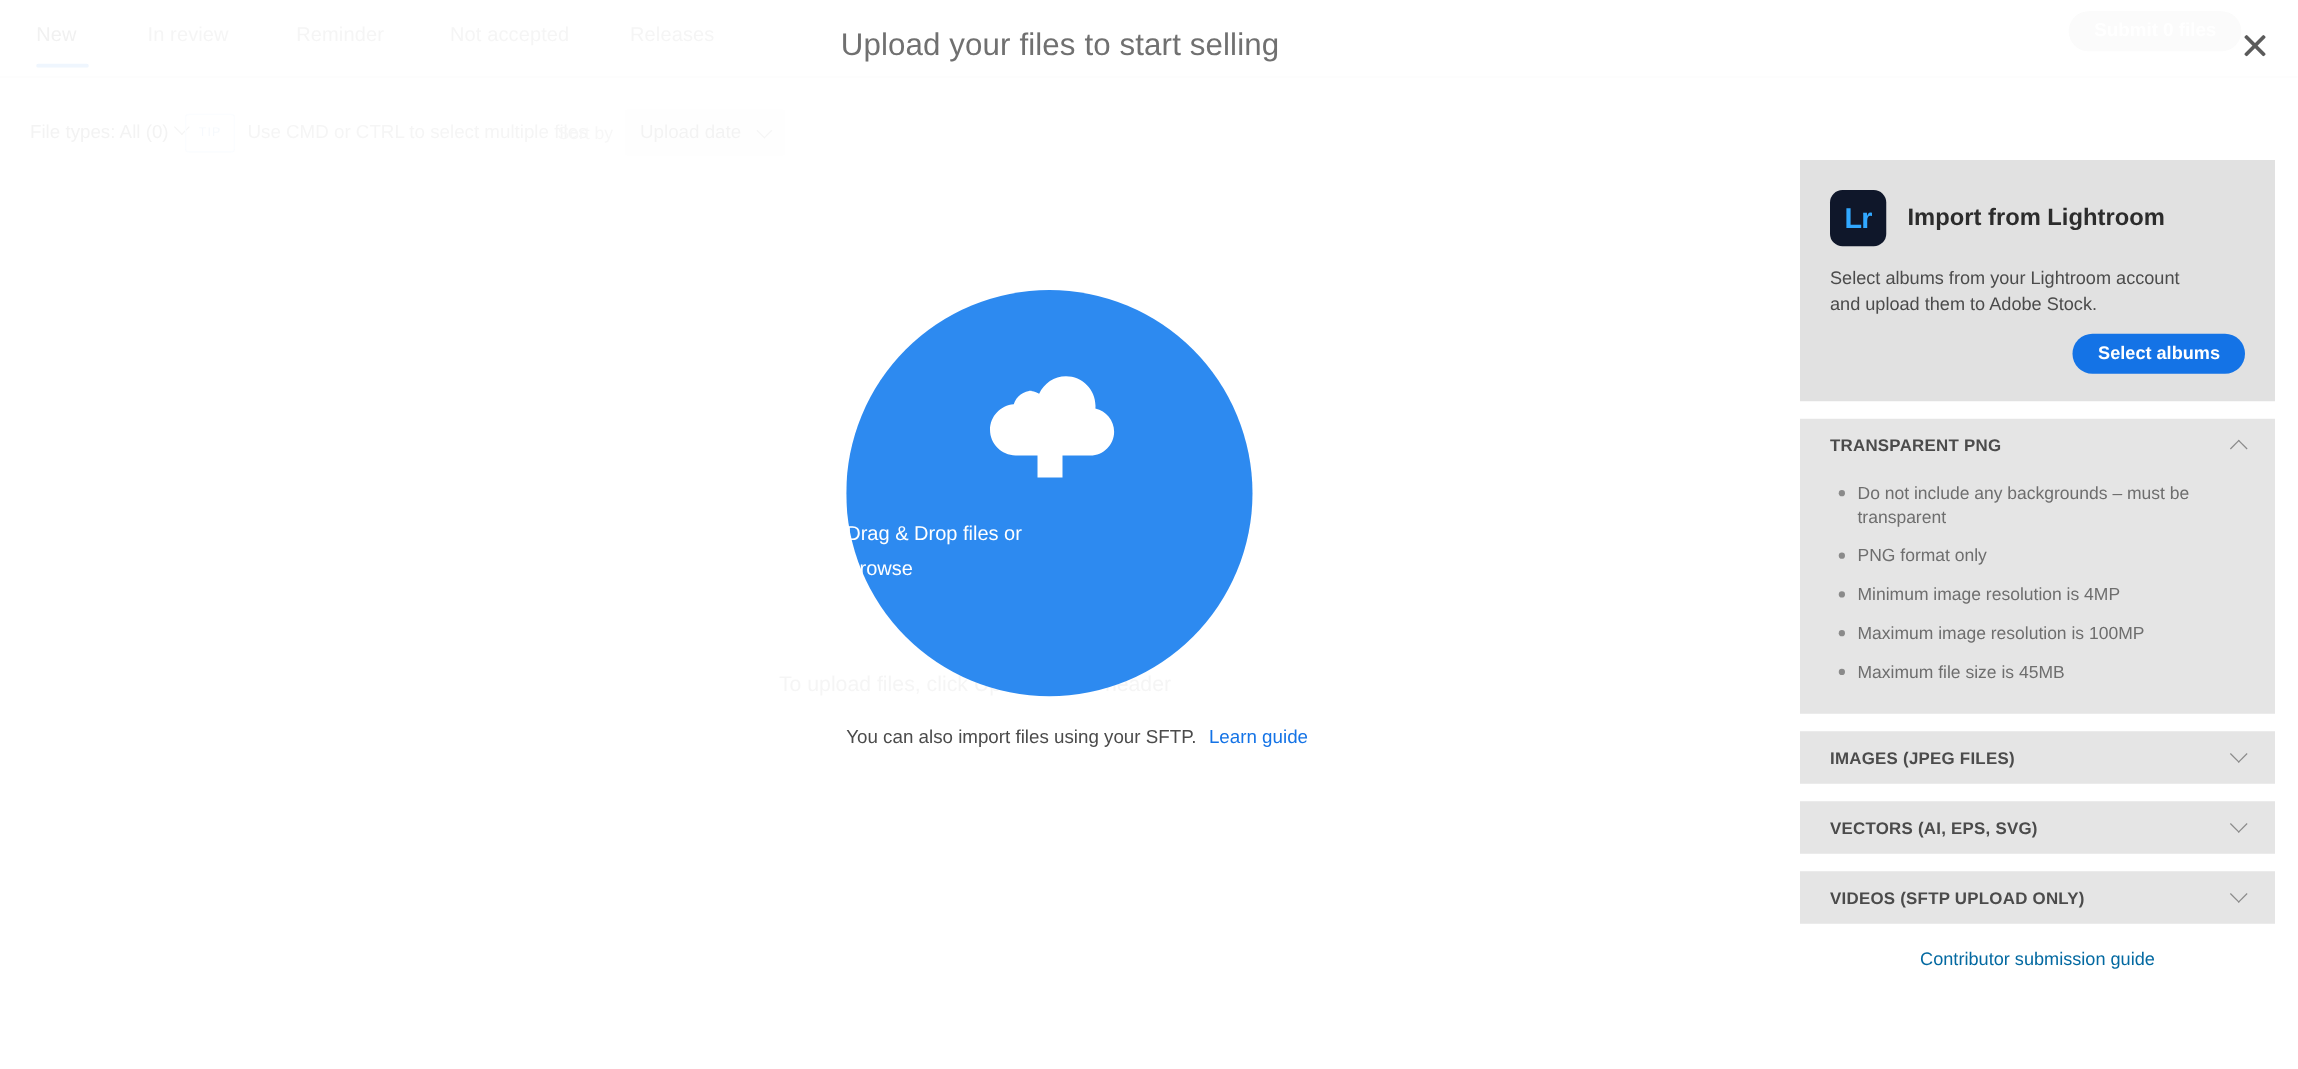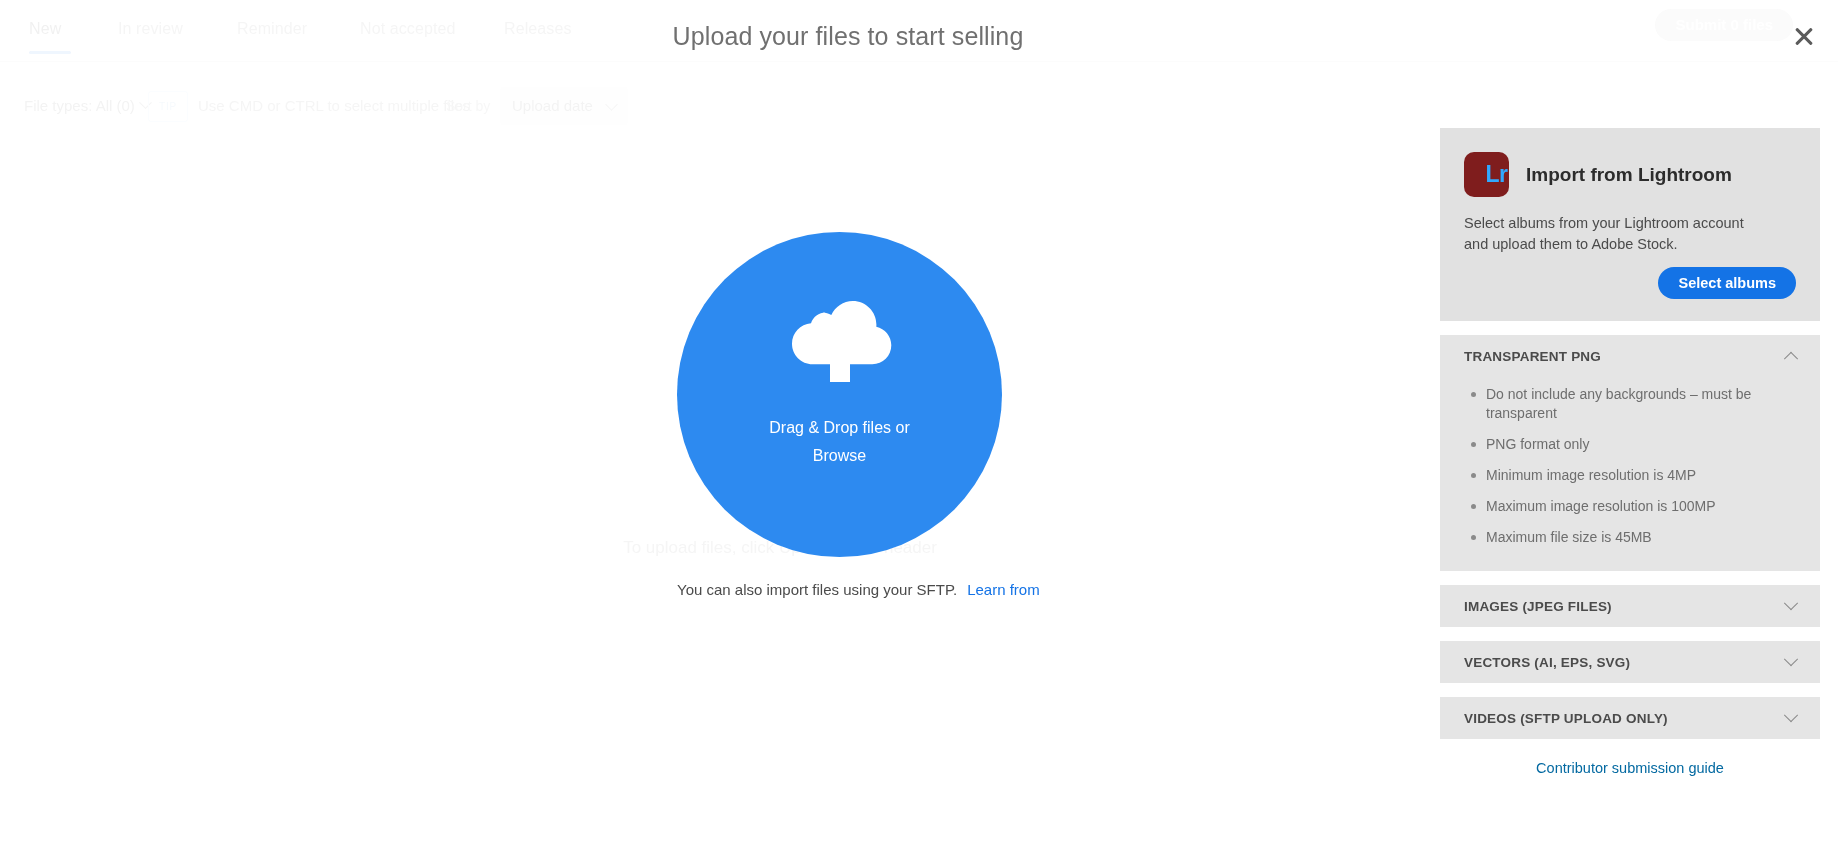--- a/index.html
+++ b/index.html
@@ -222,21 +222,20 @@
     top: 58px;
     transform: translateX(-50%);
     width: 120px;
     height: 104px;
   }
   .dz-text {
     position: absolute;
     left: 0;
     top: 182px;
     width: 100%;
-    text-align: center;
     color: #ffffff;
     font-size: 16px;
     line-height: 28px;
   }
   .dz-text .browse { display: block; }
 
   .sftp-line {
     position: absolute;
     top: 581px;
     left: 677px;
@@ -264,33 +263,32 @@
     background: #e1e1e1;
     padding: 24px 24px 22px 24px;
     box-sizing: border-box;
   }
   .lr-head {
     display: flex;
     align-items: center;
     gap: 17px;
   }
   .lr-icon {
-    width: 25px;
+    width: 45px;
     height: 45px;
     border-radius: 10px;
-    background: #7f1d1d;
+    background: #0f172a;
     color: #31a8ff;
     font-size: 23px;
     font-weight: bold;
     display: flex;
     align-items: center;
     justify-content: center;
     letter-spacing: -.5px;
     flex: 0 0 auto;
-    padding-left: 20px;
   }
   .lr-title {
     font-size: 19px;
     color: #2c2c2c;
     font-weight: bold;
   }
   .lr-desc {
     margin-top: 16px;
     font-size: 14.5px;
     line-height: 21px;
@@ -418,21 +416,21 @@
     <path fill="#ffffff" d="M42.5 22.5c3.2 0 6.2.9 8.8 2.5C55.2 16.7 63.3 11 72.8 11c13 0 23.6 10.6 23.6 23.6 0 .7 0 1.4-.1 2.1 8.6 1.9 15 9.5 15 18.6 0 10.5-8.5 19-19 19H32.5C21.2 74.3 12 65.1 12 53.8c0-10.8 8.4-19.7 19-20.5 2-6.3 7.9-10.8 14.7-10.8h-3.2z"></path>
     <path fill="#ffffff" d="M60 30.5 L84 56 H70 V92 H50 V56 H36 Z"></path>
   </svg>
   <div class="dz-text">
     <span>Drag &amp; Drop files or</span>
     <span class="browse">Browse</span>
   </div>
 </div>
 
 <div class="sftp-line">
-  <span>You can also import files using your SFTP.</span><a class="learn" href="#">Learn from</a>
+  <span>You can also import files using your SFTP.</span><a class="learn" href="#">Learn guide</a>
 </div>
 
 <div class="rail">
 
   <div class="lr-card">
     <div class="lr-head">
       <div class="lr-icon">Lr</div>
       <div class="lr-title">Import from Lightroom</div>
     </div>
     <div class="lr-desc">Select albums from your Lightroom account and upload them to Adobe Stock.</div>

